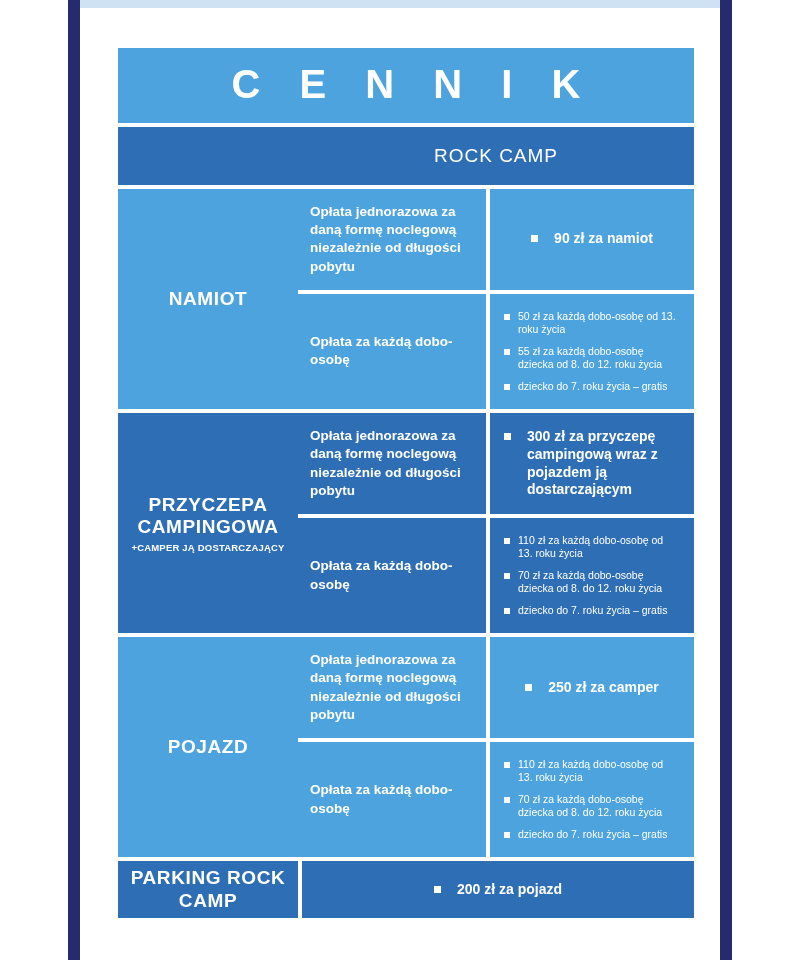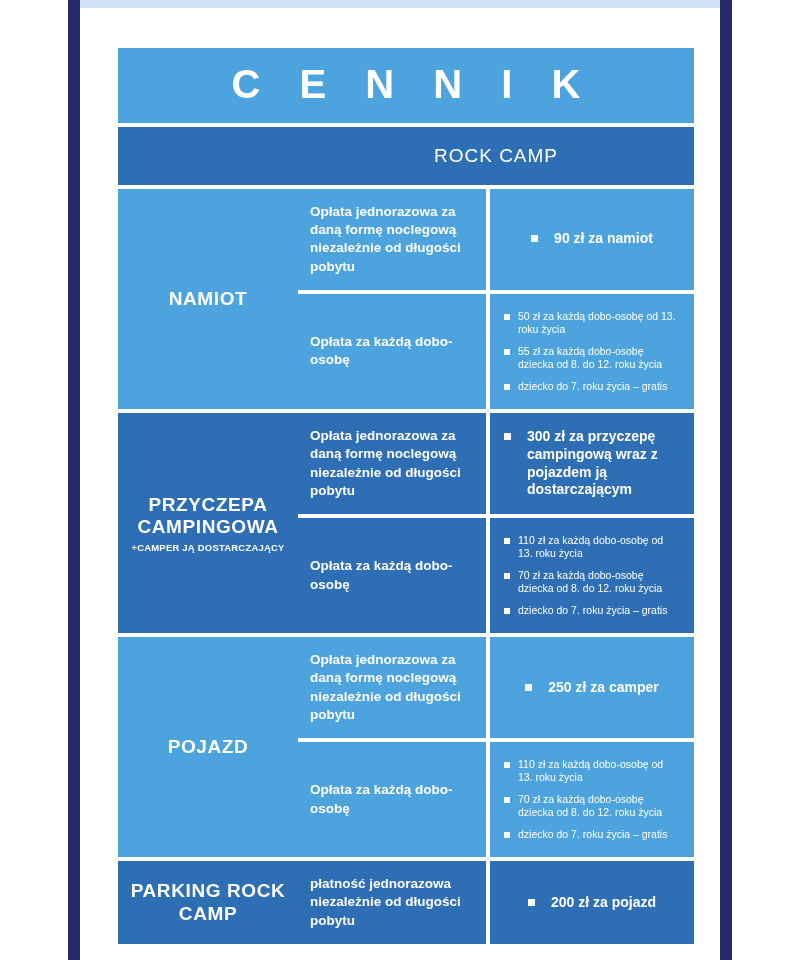--- a/index.html
+++ b/index.html
@@ -293,21 +293,20 @@
               </div>
             </div>
           </div>
         </div>
       </div>
 
       <div class="single-row">
         <div class="namecol dk" style="display:flex;flex-direction:column;align-items:center;justify-content:center;text-align:center;color:#fff;padding:6px 6px;">
           <div class="name">PARKING ROCK CAMP</div>
         </div>
-        <div class="desc dk">płatność jednorazowa niezależnie od długości pobytu</div>
         <div class="prices dk centered">
           <div class="price-line big">
             <span class="bullet"></span>
             <span>200 zł za pojazd</span>
           </div>
         </div>
       </div>
 
     </div>
 

